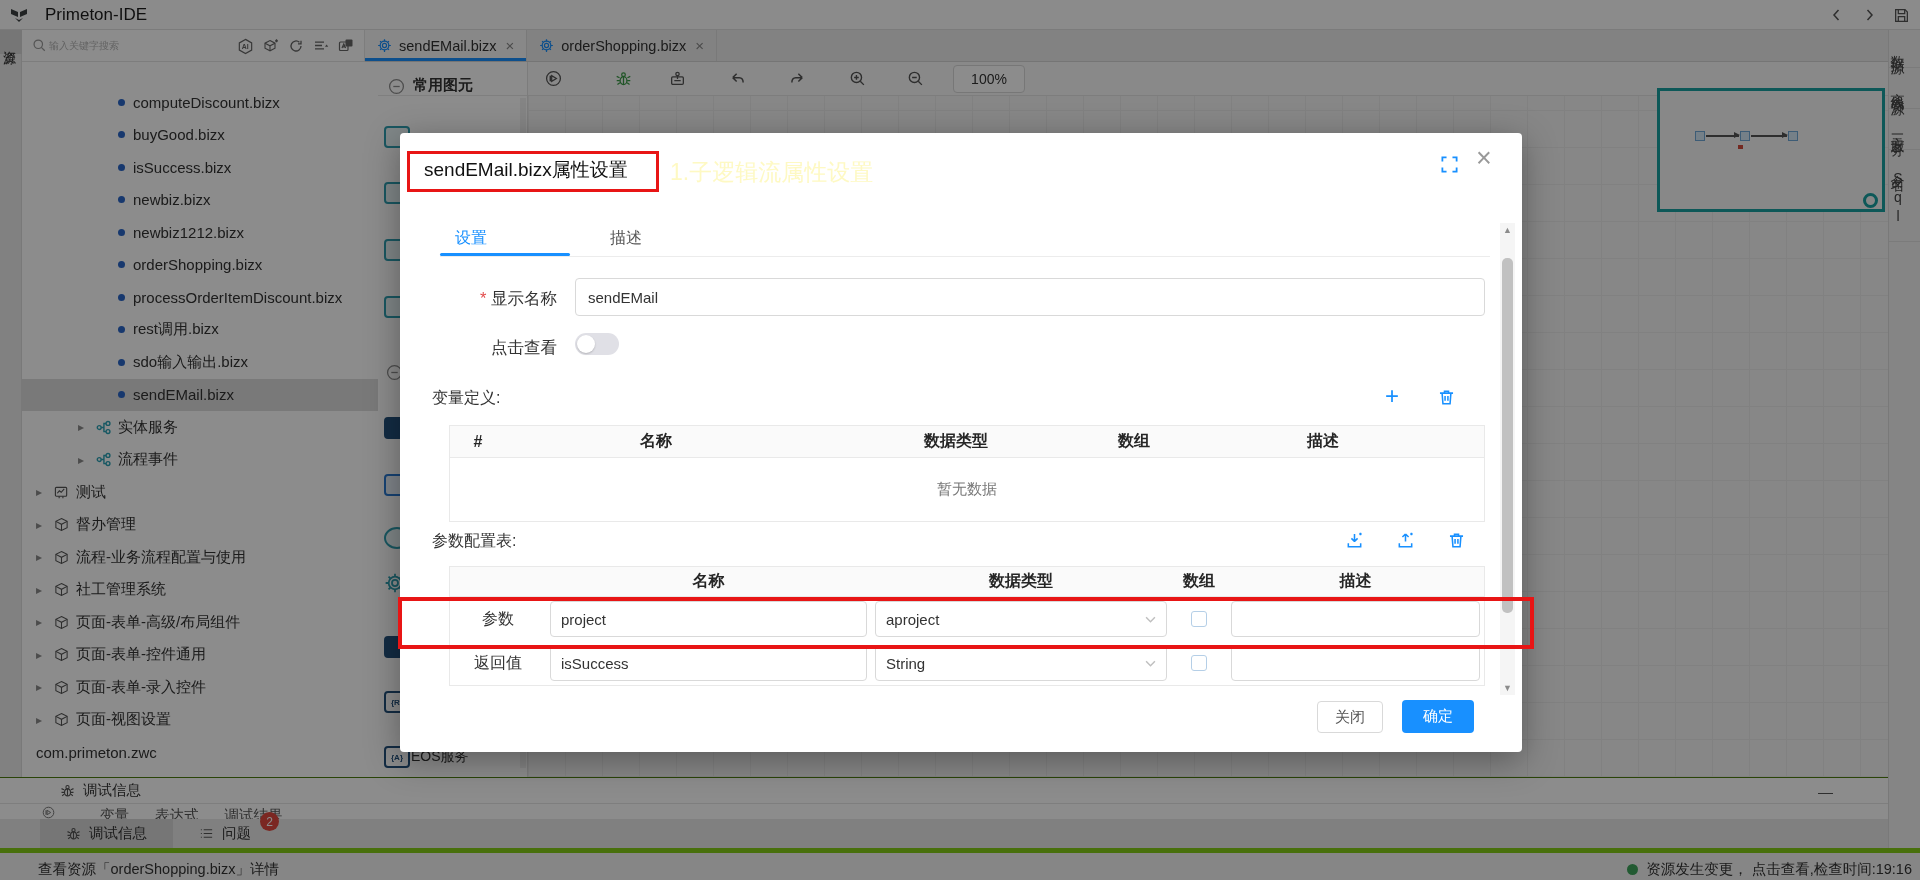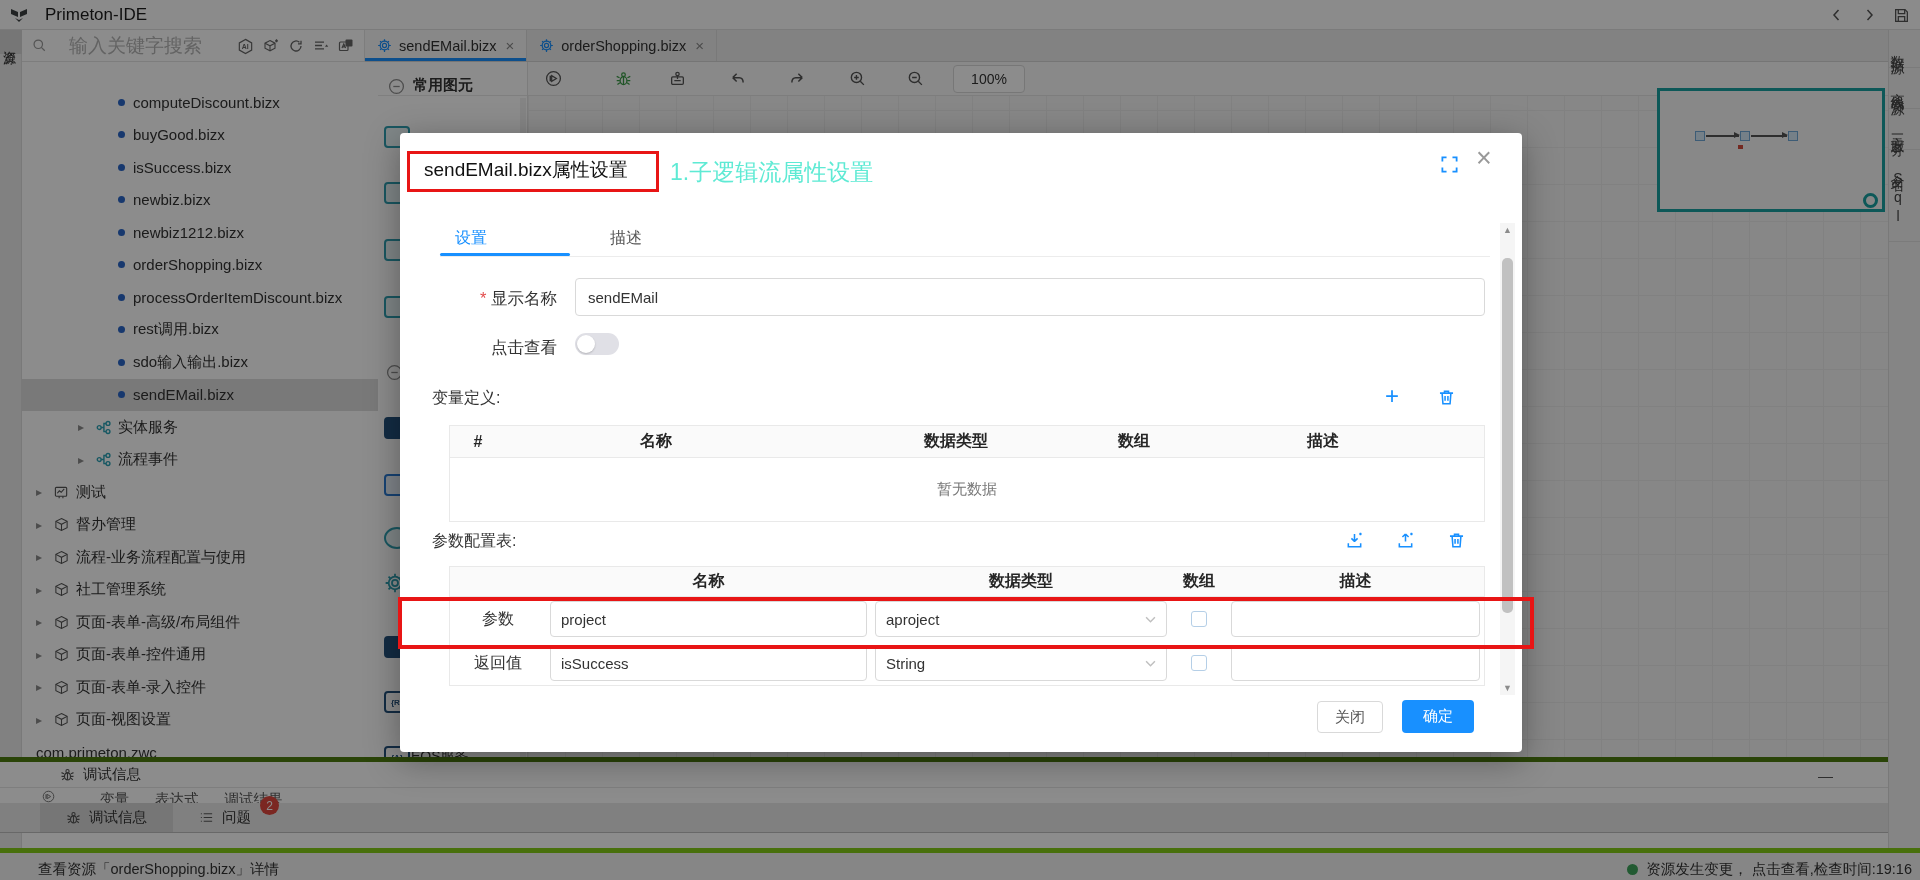--- a/index.html
+++ b/index.html
@@ -14,21 +14,21 @@
   .apptitle{margin-left:16px;font-size:17px;color:#1c1c1c;font-weight:500;}
   .winnav{position:absolute;right:10px;top:0;height:30px;display:flex;align-items:center;gap:16px;color:#555;}
 
   
   .leftrail{position:absolute;left:0;top:30px;width:22px;height:850px;background:#ececec;border-right:1px solid #ddd;}
   .vtab{writing-mode:vertical-lr;text-orientation:upright;font-size:13px;color:#333;background:#d8d8d8;padding:10px 0;width:22px;text-align:center;letter-spacing:2px;}
 
   
   .explorer{position:absolute;left:22px;top:30px;width:356px;height:747px;background:#fff;overflow:hidden;}
   .searchbar{position:absolute;left:0;top:0;width:343px;height:32px;background:#fff;border-bottom:1px solid #e4e4e4;border-right:1px solid #e4e4e4;z-index:3;display:flex;align-items:center;}
-  .searchbar input{border:0;outline:0;font-size:19px;color:#b91c1c;width:170px;margin-left:20px;}
+  .searchbar input{border:0;outline:0;font-size:10px;color:#b91c1c;width:170px;margin-left:0;}
   .searchbar input::placeholder{color:#b5b5b5;}
   .sicons{position:absolute;right:10px;top:0;height:32px;display:flex;align-items:center;gap:9px;color:#666;}
   .tree{position:absolute;left:0;top:56px;width:356px;}
   .trow{height:32.5px;display:flex;align-items:center;font-size:15px;color:#333;cursor:pointer;}
   .trow.selected{background:#dcdcdc;}
   .trow .arr{width:14px;color:#8a8a8a;font-size:12px;margin-right:4px;display:none;}
   .trow .blt{width:7px;height:7px;border-radius:50%;background:#2a66c8;margin-right:8px;display:none;}
   .trow .tic{display:none;margin-right:7px;}
   .k-file{padding-left:96px;}
   .k-file .blt{display:inline-block;}
@@ -71,21 +71,21 @@
   .mm-line{position:absolute;height:1.5px;background:#555;top:44px;}
   .mm-line::after{content:"";position:absolute;right:-1px;top:-3px;border-left:6px solid #555;border-top:3.5px solid transparent;border-bottom:3.5px solid transparent;}
   .mm-red{position:absolute;width:5px;height:4px;background:#d14b3c;}
   .mm-circle{position:absolute;left:203px;top:102px;width:15px;height:15px;border:3px solid #18a1a1;border-radius:50%;background:#f6f6f6;}
 
   
   .rightrail{position:absolute;left:1888px;top:30px;width:32px;height:818px;background:#f2f2f2;border-left:1px solid #ddd;}
   .rtab{writing-mode:vertical-lr;text-orientation:upright;font-size:14px;color:#444;padding:14px 0;width:31px;text-align:center;border-bottom:1px solid #e0e0e0;letter-spacing:3px;cursor:pointer;}
 
   
-  .debugpanel{position:absolute;left:0;top:757px;width:1888px;height:71px;background:#fff;border-top:5px solid #4d7c0f;}
+  .debugpanel{position:absolute;left:0;top:777px;width:1888px;height:71px;background:#fff;border-top:1px solid #4d7c0f;}
   .dhead{position:absolute;left:0;top:0;width:100%;height:26px;border-bottom:1px solid #e6e6e6;display:flex;align-items:center;font-size:14.5px;color:#333;}
   .dhead .ic{margin:0 8px 0 60px;color:#555;}
   .dmin{position:absolute;right:55px;top:0;height:26px;display:flex;align-items:center;color:#555;font-size:15px;cursor:pointer;}
   .dmin::before{content:"—";}
   .dcols{position:absolute;left:0;top:26px;width:100%;height:15px;overflow:hidden;font-size:14.5px;color:#555;}
   .dcols span{position:absolute;left:100px;top:2px;word-spacing:22px;}
   .dcols .ic{position:absolute;left:42px;top:2px;color:#777;}
   .dtabs{position:absolute;left:0;top:41px;width:100%;height:30px;background:#e9e9e9;border-bottom:1px solid #bdbdbd;display:flex;align-items:stretch;padding-left:40px;}
   .dtab{position:relative;display:flex;align-items:center;gap:8px;padding:0 26px;font-size:14.5px;color:#333;cursor:pointer;}
   .dtab.active{background:#d8d8d8;}
@@ -151,21 +151,21 @@
   .msup,.msdown{position:absolute;left:0;width:15px;text-align:center;font-size:9px;color:#8c8c8c;cursor:pointer;}
   .msup{top:2px;}
   .msup::before{content:"▲";}
   .msdown{bottom:2px;}
   .msdown::before{content:"▼";}
   .msthumb{position:absolute;left:2px;top:35px;width:11px;height:355px;background:#c1c1c1;border-radius:5px;cursor:pointer;}
 
   
   .ann{position:absolute;z-index:60;pointer-events:none;}
   .annbox{border:3.5px solid #e81515;}
-  .anntext{font-size:23px;color:#5eead4;font-weight:500;}
+  .anntext{font-size:23px;color:#fef9c3;font-weight:500;}
 </style>
 </head>
 <body>
 
 <svg width="0" height="0" style="position:absolute">
   <defs>
     <g id="i-gear" fill="none" stroke="currentColor" stroke-width="1.3">
       <circle cx="8" cy="8" r="2.2"></circle>
         <circle cx="8" cy="8" r="4.6"></circle>
       <path d="M8 1.2v2.2M8 12.6v2.2M1.2 8h2.2M12.6 8h2.2M3.3 3.3l1.5 1.5M11.2 11.2l1.5 1.5M12.7 3.3l-1.5 1.5M4.8 11.2l-1.5 1.5"></path>

